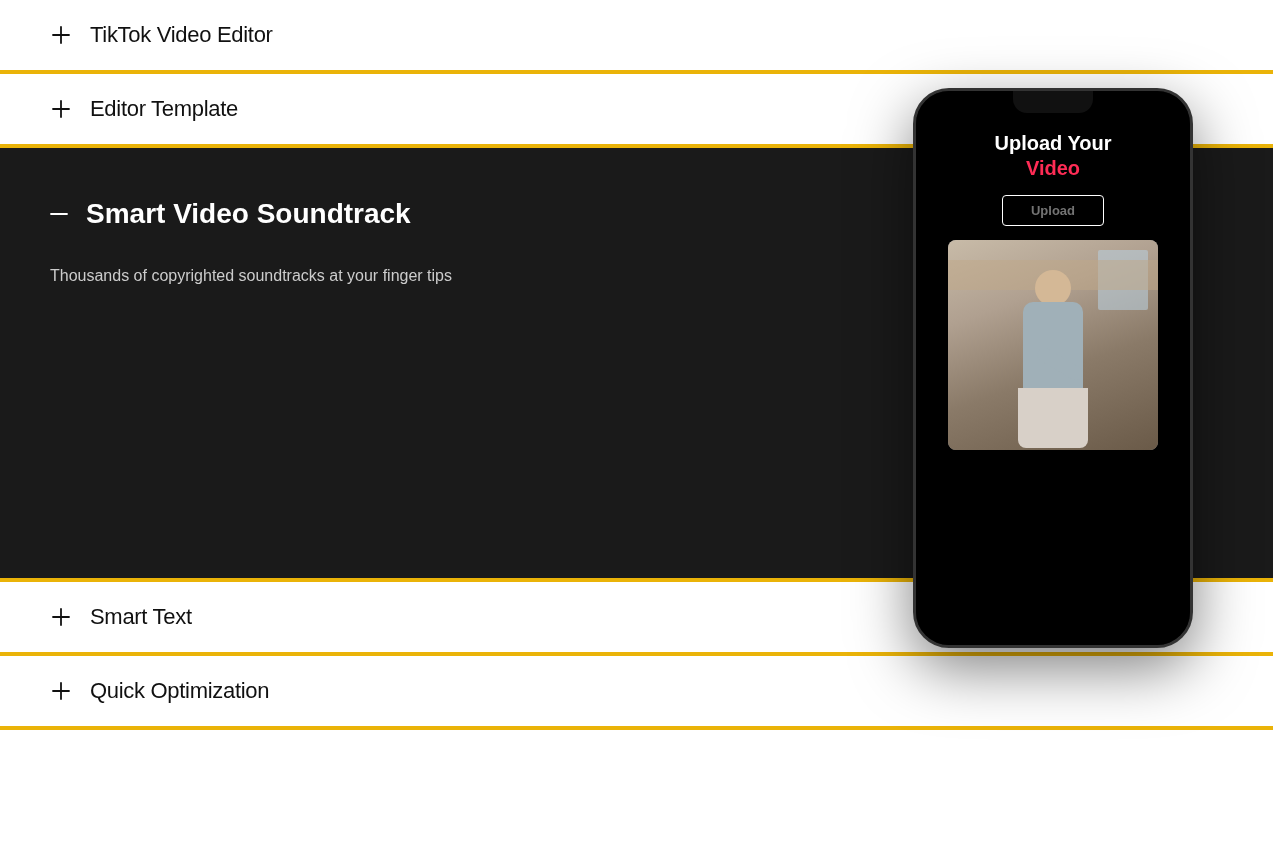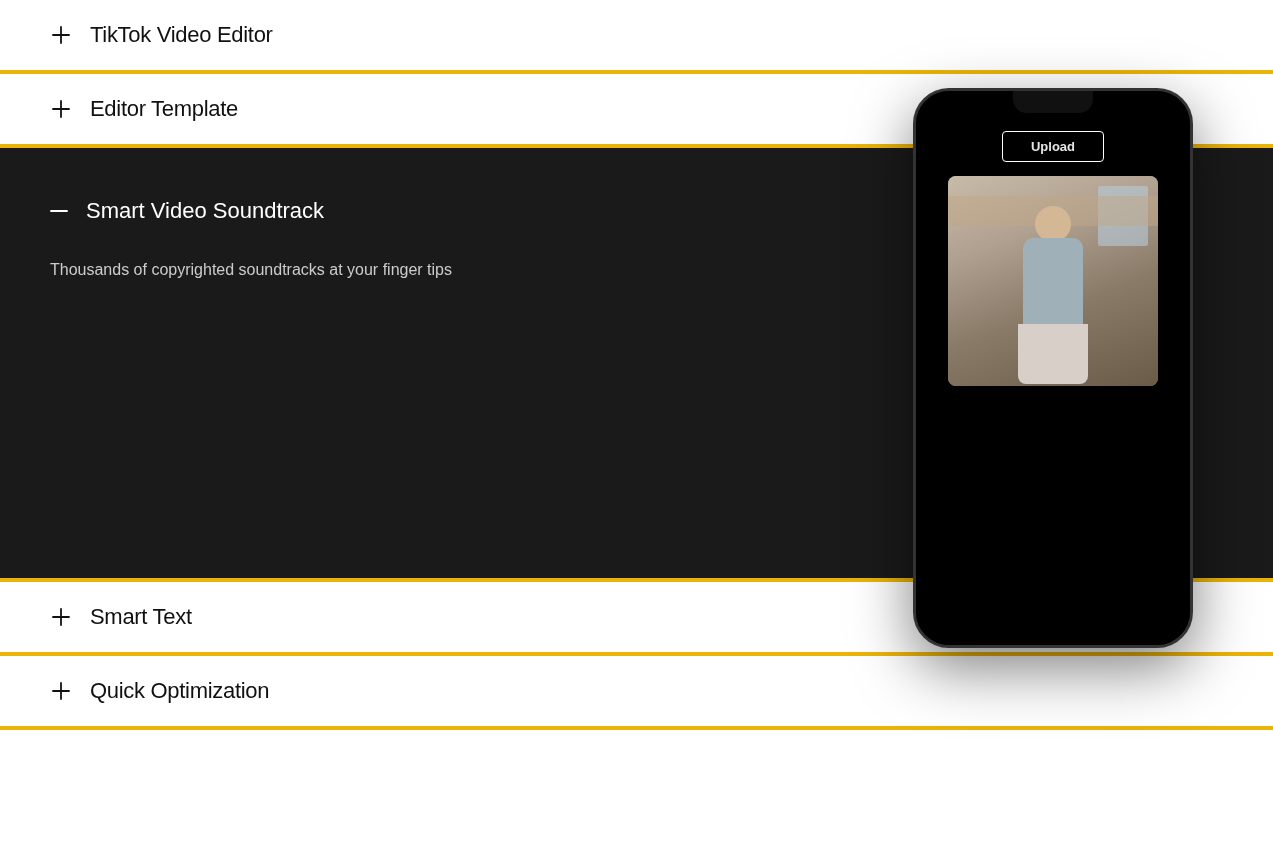--- a/index.html
+++ b/index.html
@@ -53,22 +53,22 @@
     
     .accordion-panel {
       background: #1a1a1a;
       position: relative;
       overflow: visible;
       padding: 50px 50px 60px 50px;
       min-height: 430px;
     }
 
     .panel-title {
-      font-size: 22px;
-      font-weight: 400;
+      font-size: 28px;
+      font-weight: 700;
       color: #ffffff;
       display: inline;
     }
 
     .panel-content {
       max-width: 640px;
       margin-top: 32px;
     }
 
     .panel-content p {
@@ -138,21 +138,21 @@
       font-size: 20px;
       font-weight: 700;
       color: #fe2c55;
       display: block;
       line-height: 1.3;
     }
 
     .phone-upload-btn {
       border: 1.5px solid #ffffff;
       background: transparent;
-      color: #e5e5e5;
+      color: #737373;
       font-size: 13px;
       font-weight: 600;
       padding: 7px 28px;
       border-radius: 4px;
       cursor: pointer;
       margin-bottom: 14px;
     }
 
     .phone-image-placeholder {
       width: 210px;
@@ -280,20 +280,24 @@
   </div>
 </div>
 
 <div class="accordion-item">
   <div class="accordion-panel">
 
     <div class="phone-mockup-wrapper">
       <div class="phone-outer">
         <div class="phone-notch"></div>
         <div class="phone-screen">
+          <div class="phone-upload-text">
+            <span class="line1">Upload Your</span>
+            <span class="line2">Video</span>
+          </div>
           <button class="phone-upload-btn">Upload</button>
           <div class="phone-image-placeholder">
             <div class="phone-image-inner">
 
               <div class="bg-window"></div>
               <div class="bg-shelf"></div>
 
               <div class="phone-image-figure">
                 <div class="person-head"></div>
                 <div class="person-body">

